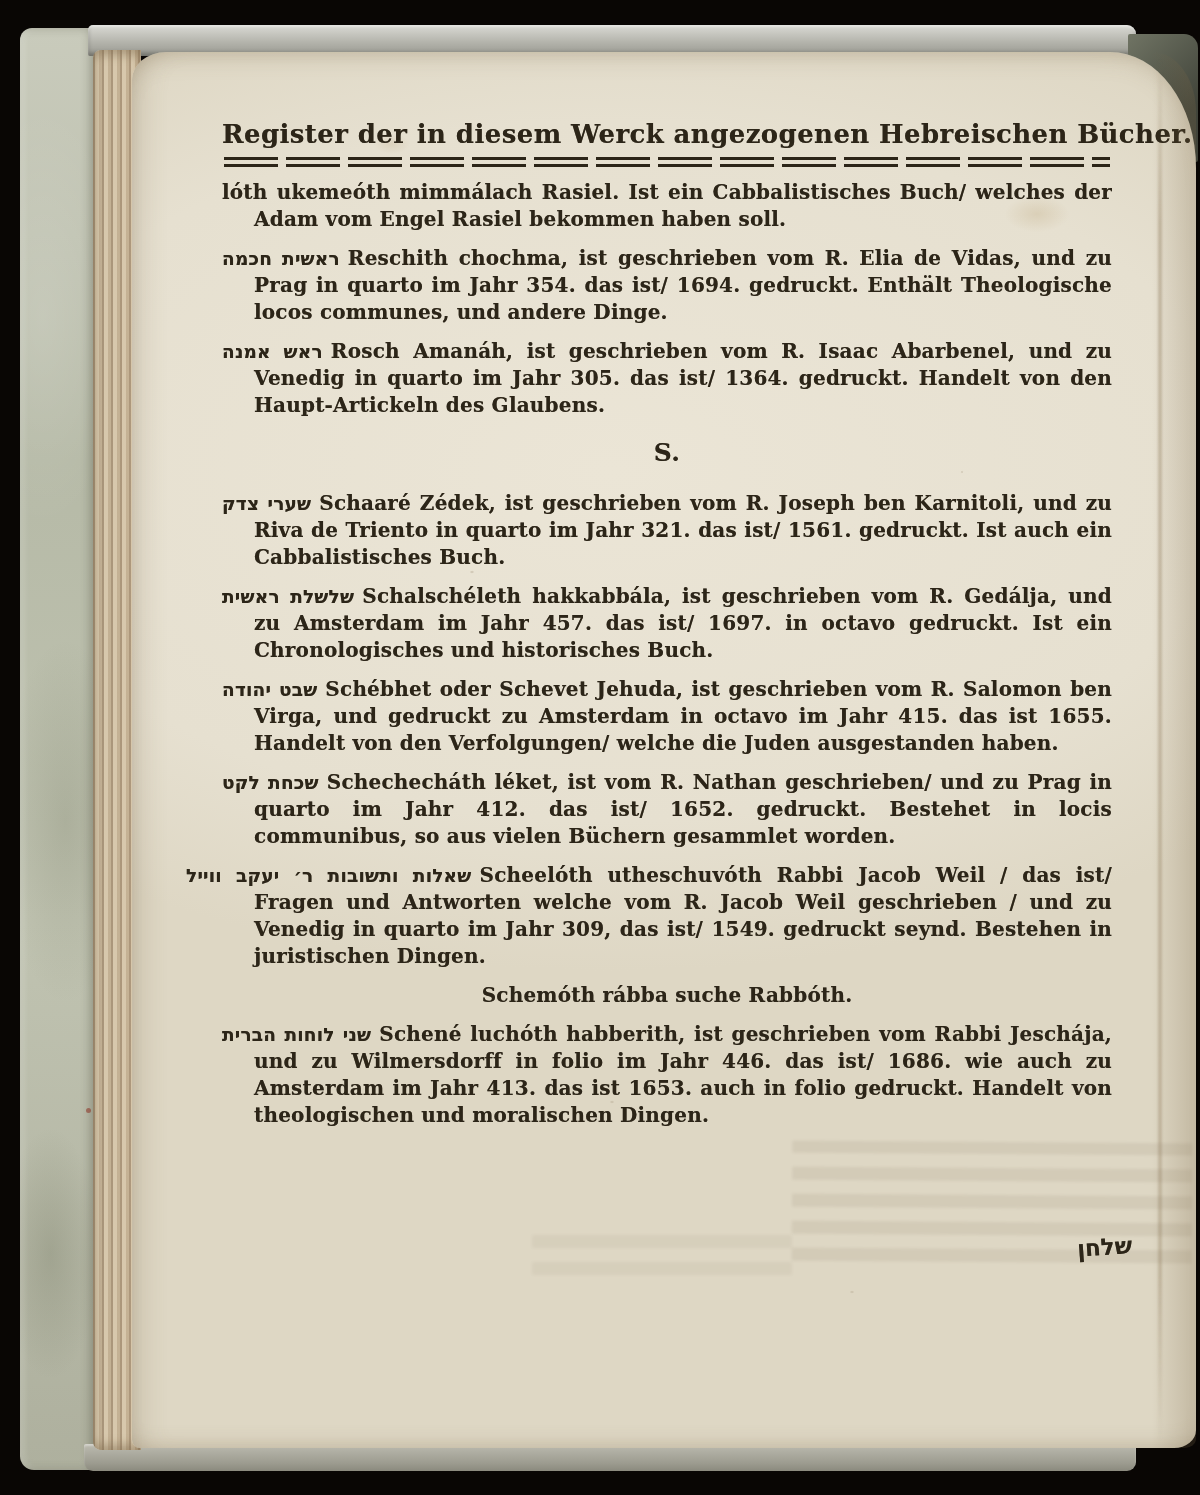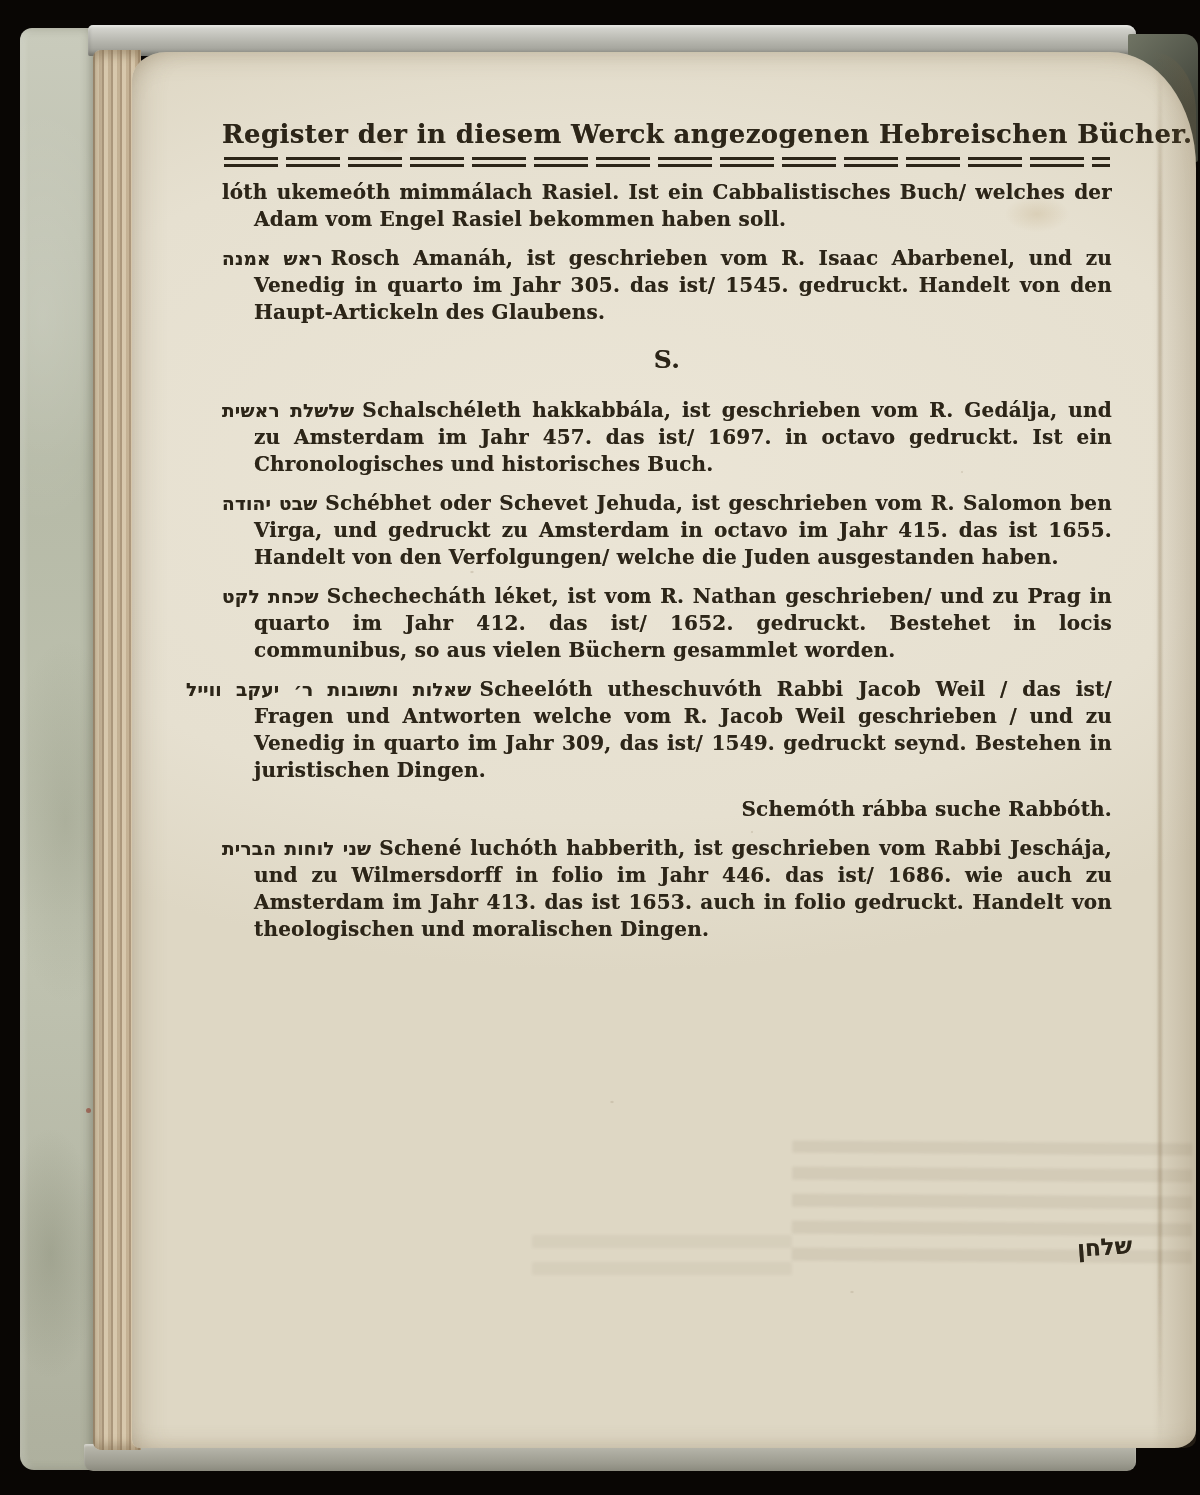--- a/index.html
+++ b/index.html
@@ -115,21 +115,21 @@
     background:repeating-linear-gradient(90deg,#2c2518 0 54px, transparent 54px 62px);
   }
   .rule i:last-child{margin-bottom:0;}
 
   p.entry{
     margin:12px 0 4px 0;
     padding-left:32px;text-indent:-32px;
     text-align:justify;
   }
   p.entry.outdent{text-indent:-68px;}
-  p.entry.plain{text-align:right;}
+  p.entry.plain{text-align:center;}
   .heb{
     font-family:"DejaVu Sans", sans-serif;
     font-size:18.5px;font-weight:700;
     margin-right:8px;
     unicode-bidi:isolate;
   }
   .heb:empty{margin-right:0;}
 
   .section{
     text-align:center;font-size:25px;
@@ -167,25 +167,31 @@
 
       <div class="rule">
           <i></i>
           <i></i>
         </div>
 
       <p class="entry">
         <span class="heb" dir="rtl"></span><span>lóth ukemeóth mimmálach Rasiel.  Ist ein Cabbalistisches Buch/ welches der Adam vom Engel Rasiel bekommen haben soll.</span>
       </p>
       <p class="entry">
-        <span class="heb" dir="rtl">ראש אמנה</span><span>Rosch Amanáh, ist geschrieben vom R. Isaac Abarbenel, und zu Venedig in quarto im Jahr 305. das ist/ 1545. gedruckt.  Handelt von den Haupt-Artickeln des Glaubens.</span>
+        <span class="heb" dir="rtl">ראשית חכמה</span><span>Reschith chochma, ist geschrieben vom R. Elia de Vidas, und zu Prag in quarto im Jahr 354. das ist/ 1694. gedruckt.  Enthält Theologische locos communes, und andere Dinge.</span>
+      </p>
+      <p class="entry">
+        <span class="heb" dir="rtl">ראש אמנה</span><span>Rosch Amanáh, ist geschrieben vom R. Isaac Abarbenel, und zu Venedig in quarto im Jahr 305. das ist/ 1364. gedruckt.  Handelt von den Haupt-Artickeln des Glaubens.</span>
       </p>
 
       <div class="section">S.</div>
 
+      <p class="entry">
+        <span class="heb" dir="rtl">שערי צדק</span><span>Schaaré Zédek, ist geschrieben vom R. Joseph ben Karnitoli, und zu Riva de Triento in quarto im Jahr 321. das ist/ 1561. gedruckt.  Ist auch ein Cabbalistisches Buch.</span>
+      </p>
       <p class="entry">
         <span class="heb" dir="rtl">שלשלת ראשית</span><span>Schalschéleth hakkabbála, ist geschrieben vom R. Gedálja, und zu Amsterdam im Jahr 457. das ist/ 1697. in octavo gedruckt.  Ist ein Chronologisches und historisches Buch.</span>
       </p>
       <p class="entry">
         <span class="heb" dir="rtl">שבט יהודה</span><span>Schébhet oder Schevet Jehuda, ist geschrieben vom R. Salomon ben Virga, und gedruckt zu Amsterdam in octavo im Jahr 415. das ist 1655.  Handelt von den Verfolgungen/ welche die Juden ausgestanden haben.</span>
       </p>
       <p class="entry">
         <span class="heb" dir="rtl">שכחת לקט</span><span>Schechecháth léket, ist vom R. Nathan geschrieben/ und zu Prag in quarto im Jahr 412. das ist/ 1652. gedruckt.  Bestehet in locis communibus, so aus vielen Büchern gesammlet worden.</span>
       </p>
       <p class="entry outdent">

